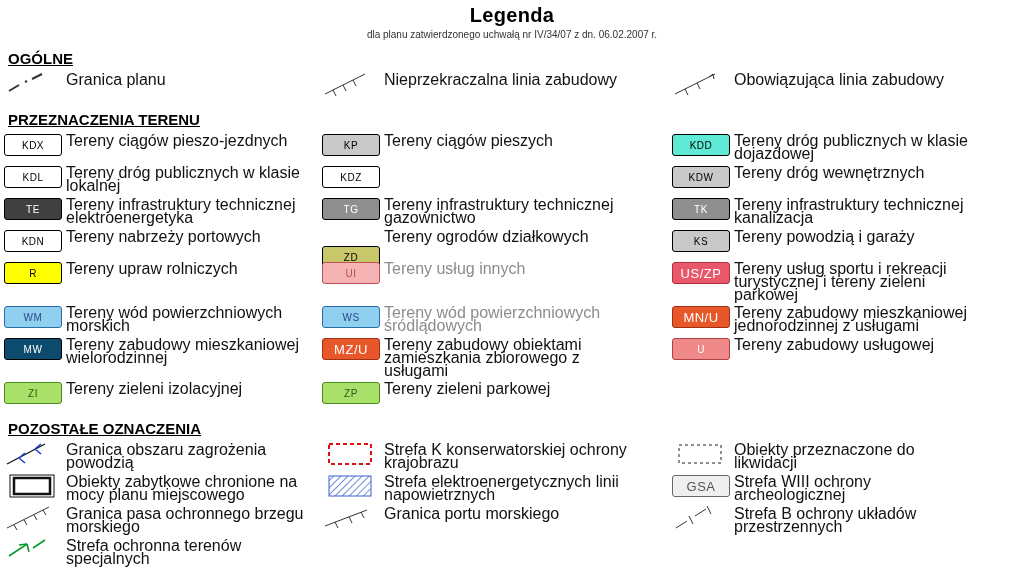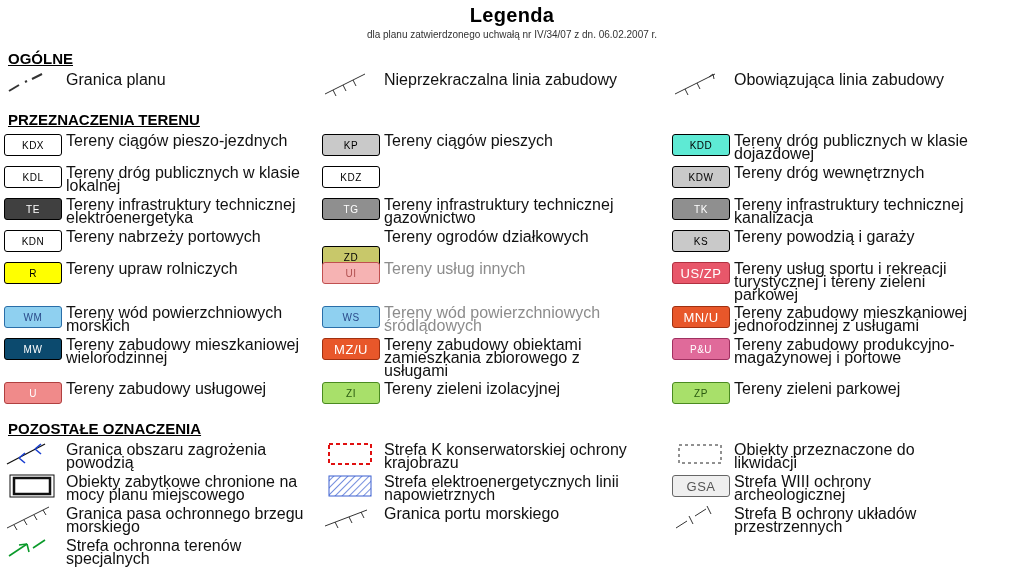--- a/index.html
+++ b/index.html
@@ -265,26 +265,20 @@
           <div class="lbl">Tereny zabudowy mieszkaniowej wielorodzinnej</div>
         </div>
         <div class="entry">
           <div class="sym">
             <div class="box small" style="background: rgb(232, 87, 42); border-color: rgb(160, 48, 16); color: rgb(255, 255, 255);">MZ/U</div>
           </div>
           <div class="lbl">Tereny zabudowy obiektami zamieszkania zbiorowego z usługami</div>
         </div>
         <div class="entry">
           <div class="sym">
-            <div class="box" style="background: rgb(224, 106, 154); border-color: rgb(160, 48, 96); color: rgb(255, 255, 255);">P&amp;U</div>
-          </div>
-          <div class="lbl">Tereny zabudowy produkcyjno-magazynowej i portowe</div>
-        </div>
-        <div class="entry">
-          <div class="sym">
             <div class="box" style="background: rgb(240, 138, 138); border-color: rgb(176, 64, 64); color: rgb(255, 255, 255);">U</div>
           </div>
           <div class="lbl">Tereny zabudowy usługowej</div>
         </div>
         <div class="entry">
           <div class="sym">
             <div class="box" style="background: rgb(168, 224, 106); border-color: rgb(74, 138, 32); color: rgb(42, 90, 16);">ZI</div>
           </div>
           <div class="lbl">Tereny zieleni izolacyjnej</div>
         </div>

